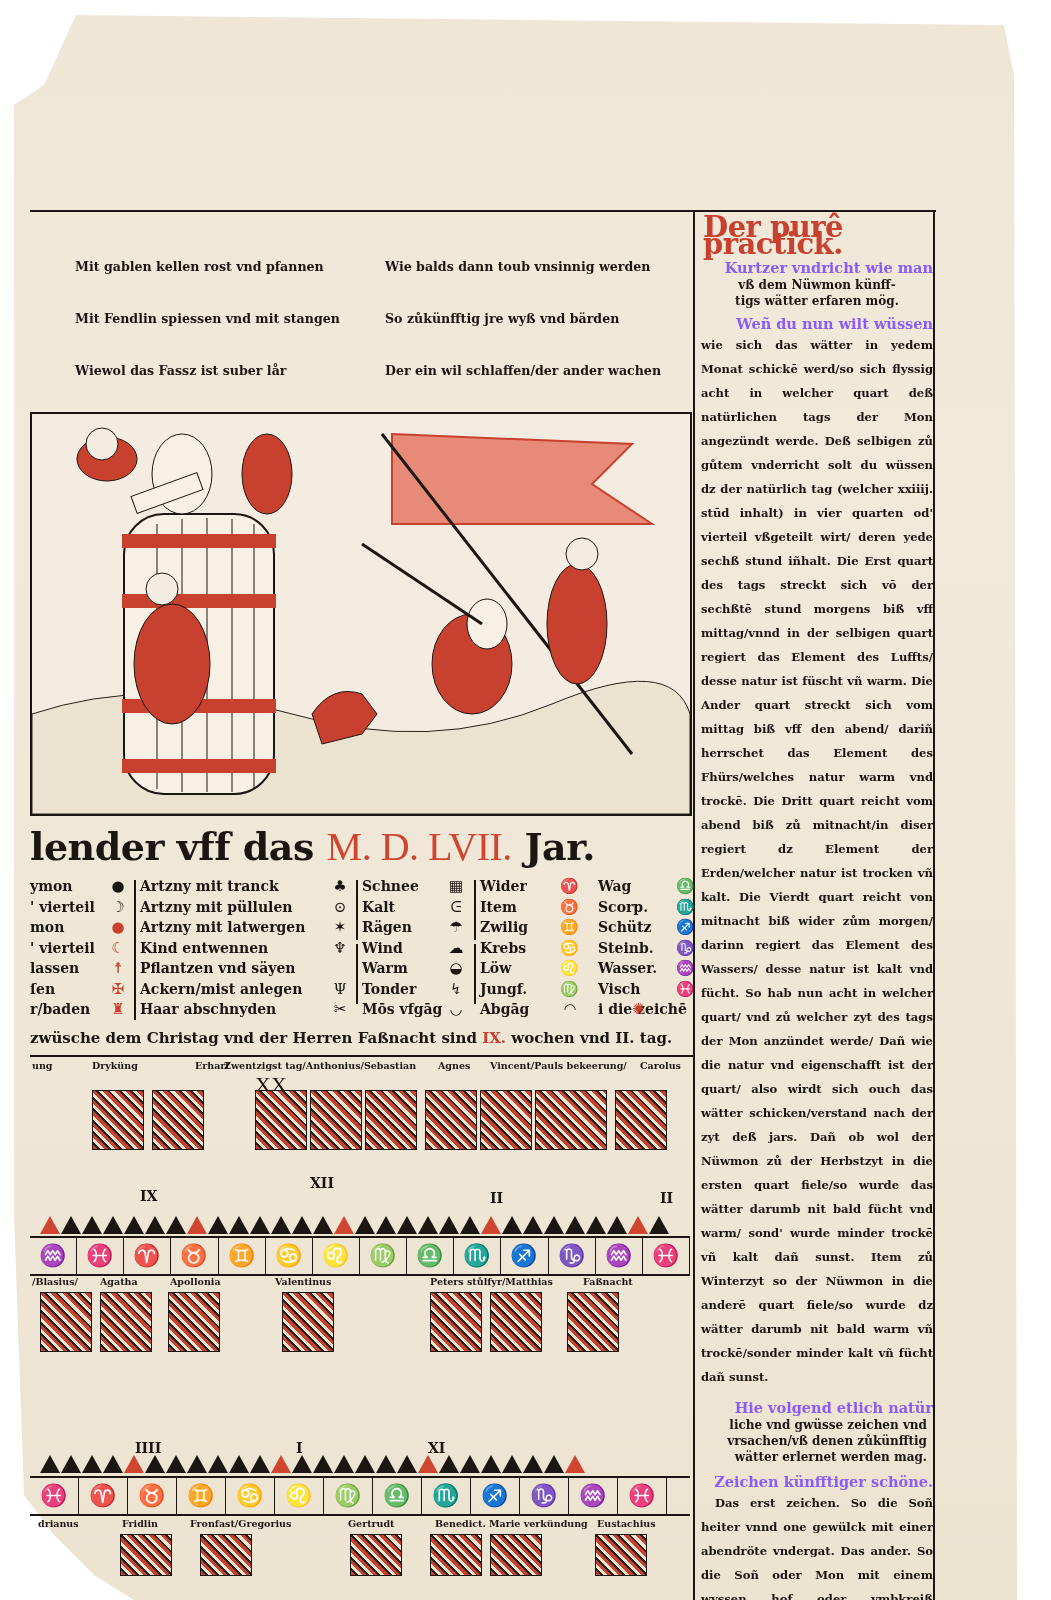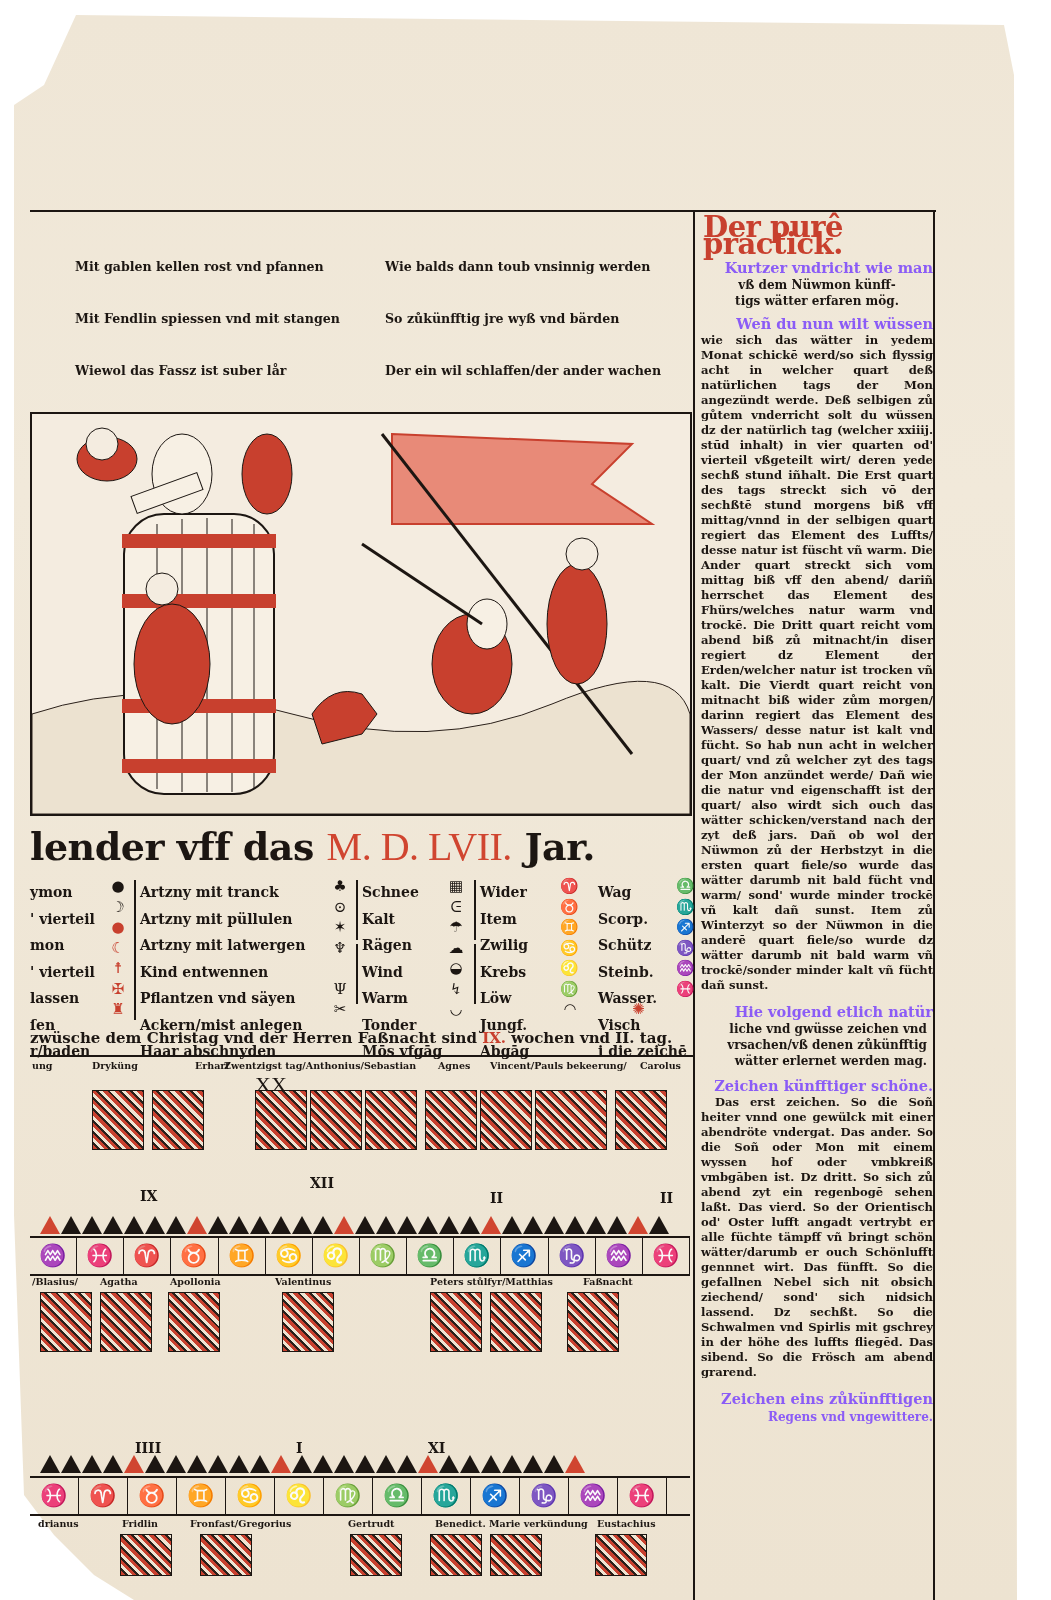--- a/index.html
+++ b/index.html
@@ -9,26 +9,26 @@
            background:linear-gradient(180deg,#efe6d6 0%,#f1e9da 30%,#ede3d1 100%);
            clip-path: polygon(62px 0, 990px 10px, 1000px 60px, 1003px 1585px, 120px 1585px, 80px 1560px, 40px 1520px, 10px 1480px, 0 1200px, 0 90px, 30px 70px, 62px 0); }
   .rule { position:absolute; background:#1c1612; }
   .verse { position:absolute; font-size:12.6px; line-height:17.2px; white-space:pre; font-weight:bold; }
   .verse div { height:17.2px; }
   .side { position:absolute; left:701px; top:215px; width:232px; font-size:12px; line-height:17.1px; }
   .red { color:#c8402e; }
   .side h1 { margin:4px 0 6px 2px; font-size:29px; font-weight:bold; color:#c8402e; font-family:"DejaVu Serif", serif; letter-spacing:-0.5px; }
   .side .rh { color:#8b5cf6; font-weight:bold; font-size:14.5px; text-align:right; line-height:18px; }
   .side .ctr { text-align:center; font-weight:bold; font-size:12px; line-height:16px; }
-  .side .body { text-align:justify; font-weight:bold; font-size:11.6px; line-height:15px; }
+  .side .body { text-align:justify; font-weight:bold; font-size:11.6px; line-height:24px; }
   .woodcut { position:absolute; left:30px; top:412px; width:658px; height:400px; border:2px solid #1c1612; background:#f4ece0; overflow:hidden; }
   .title-line { position:absolute; left:30px; top:823px; font-size:38px; font-weight:bold; white-space:nowrap; letter-spacing:-0.5px; }
   .title-line .yr { color:#d04530; font-weight:normal; font-family:"Liberation Serif", serif; font-size:40px; }
   .legend { position:absolute; top:876px; font-size:14px; line-height:20px; font-weight:bold; }
-  .legend div { height:20.5px; white-space:nowrap;margin-top:6px; }
+  .legend div { height:20.5px; white-space:nowrap; }
   .sym { position:absolute; font-size:15px; line-height:20.5px; text-align:center; width:20px; }
   .sym div { height:20.5px; }
   .weeks { position:absolute; left:30px; top:1029px; font-size:15px; font-weight:bold; white-space:nowrap; }
   .saints { position:absolute; font-size:9.5px; font-weight:bold; white-space:nowrap; }
   .tri { position:absolute; display:flex; gap:0; }
   .tri span { width:0; height:0; border-left:10px solid transparent; border-right:10px solid transparent; border-bottom:18px solid #1c1612; margin-right:1px; }
   .tri span.r { border-bottom-color:#d04530; }
   .zod { position:absolute; display:flex; border-top:2px solid #1c1612; border-bottom:2px solid #1c1612; height:36px; }
   .zod span { width:48px; border-right:1px solid #1c1612; text-align:center; font-size:22px; line-height:36px; }
   .pic { position:absolute; width:50px; height:58px; background:repeating-linear-gradient(45deg,#c8402e 0 3px,#2a201a 3px 5px,#efe4d2 5px 8px); border:1px solid #1c1612; }

